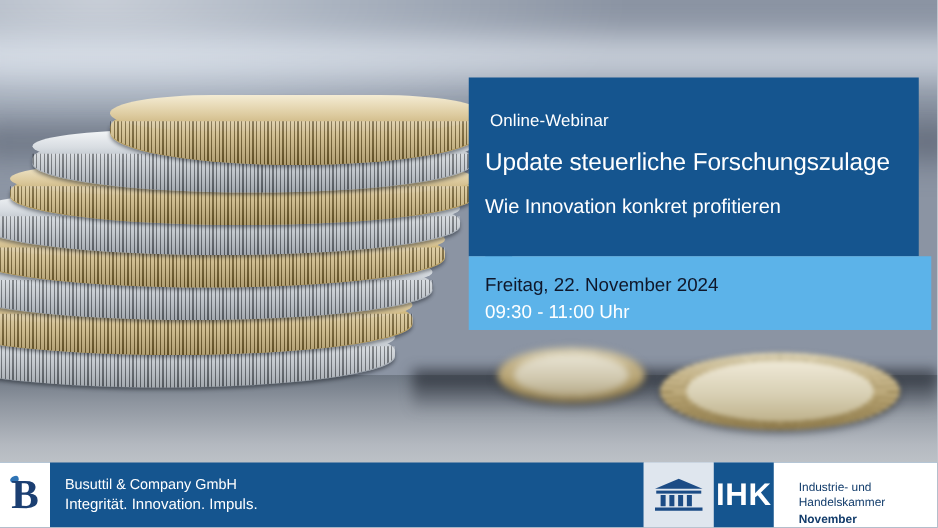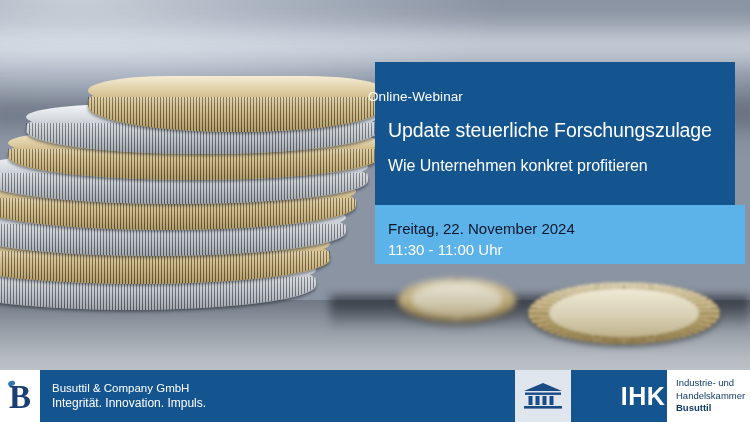--- a/index.html
+++ b/index.html
@@ -116,21 +116,21 @@
     border-top: 13px solid #15558f;
   }
   .panel-light {
     position: absolute;
     left: 375px; top: 205px;
     width: 370px; height: 59px;
     background: #5cb3e9;
   }
   .eyebrow {
     position: absolute;
-    left: 368px; top: 89px;
+    left: 392px; top: 89px;
     color: #ffffff;
     font-size: 13.5px;
     letter-spacing: .1px;
   }
   .headline {
     position: absolute;
     left: 388px; top: 119px;
     color: #ffffff;
     font-size: 19.5px;
     font-weight: normal;
@@ -225,28 +225,27 @@
     width: 48px;
     background: #15558f;
     color: #ffffff;
     display: flex;
     align-items: center;
     justify-content: center;
     font-size: 25px;
     font-weight: bold;
     letter-spacing: .5px;
     flex: 0 0 auto;
-    padding-left: 48px;
   }
   .ihk-name {
     flex: 1 1 auto;
-    padding-left: 9px;
+    padding-left: 20px;
     display: flex;
     flex-direction: column;
-    justify-content: center;
+    justify-content: flex-end;
     color: #123c6b;
   }
   .ihk-name-1 { font-size: 9.5px; line-height: 12.5px; }
   .ihk-name-2 { font-size: 9.5px; line-height: 12.5px; font-weight: bold; }
 </style>
 </head>
 <body>
 
 <div id="stage">
 
@@ -301,23 +300,23 @@
       <div class="inner" style="background:linear-gradient(180deg,#efe9d7 0%,#d8d0b4 55%,#bfb28c 100%);"></div>
     </div>
   </div>
 
   <div class="panel-dark"></div>
   <div class="panel-notch"></div>
   <div class="panel-light"></div>
 
   <div class="eyebrow">Online-Webinar</div>
   <div class="headline">Update steuerliche Forschungszulage</div>
-  <div class="subline">Wie Unternehmen konkret profitieren</div>
+  <div class="subline">Wie Innovation konkret profitieren</div>
   <div class="date-line">Freitag, 22. November 2024</div>
-  <div class="time-line">11:30 - 11:00 Uhr</div>
+  <div class="time-line">09:30 - 11:00 Uhr</div>
 
   <div class="footer">
 
     <div class="bc-logo-box">
       <div class="bc-tick"></div>
       <div class="bc-b">B</div>
     </div>
 
     <div class="bc-text">
       <div class="bc-name">Busuttil &amp; Company GmbH</div>
@@ -334,18 +333,18 @@
           <rect x="5.5" y="14" width="4" height="9" fill="#1b4b85"></rect>
           <rect x="12.5" y="14" width="4" height="9" fill="#1b4b85"></rect>
           <rect x="19.5" y="14" width="4" height="9" fill="#1b4b85"></rect>
           <rect x="26.5" y="14" width="4" height="9" fill="#1b4b85"></rect>
           <rect x="1" y="24" width="38" height="2.6" fill="#1b4b85"></rect>
         </svg>
       </div>
       <div class="ihk-letters">IHK</div>
       <div class="ihk-name">
         <div class="ihk-name-1">Industrie- und Handelskammer</div>
-        <div class="ihk-name-2">Busuttil</div>
+        <div class="ihk-name-2">November</div>
       </div>
     </div>
 
   </div>
 </div>
 
 </body></html>

